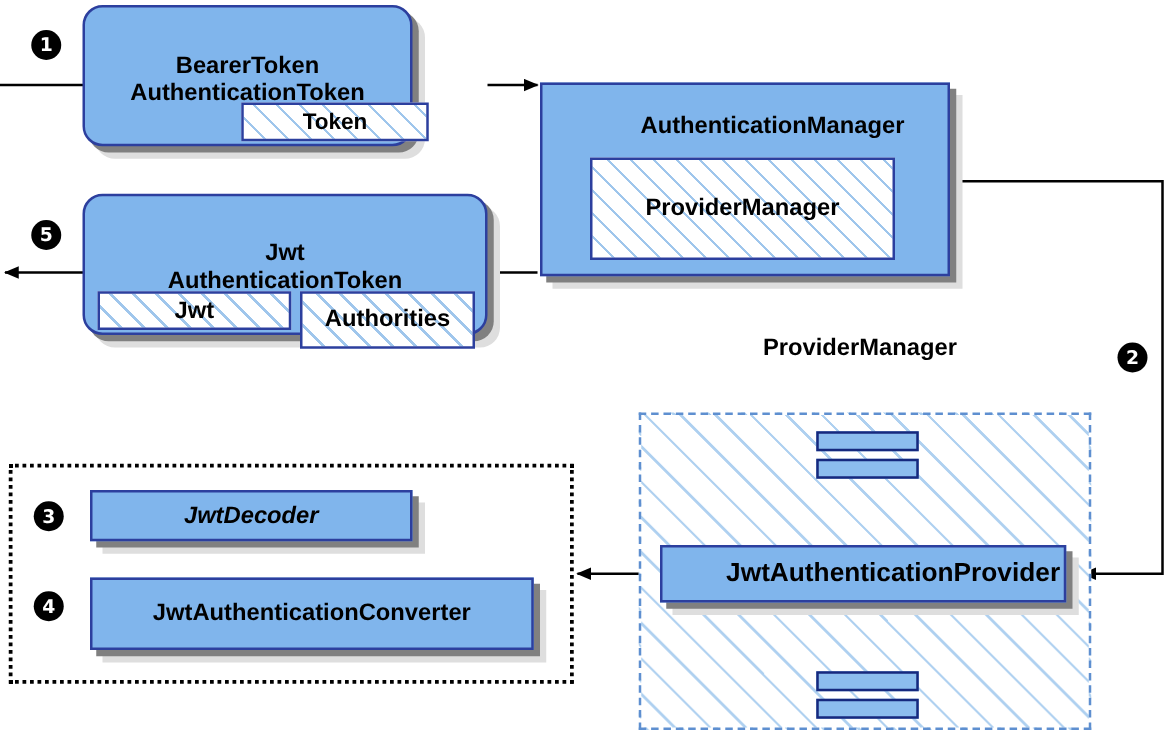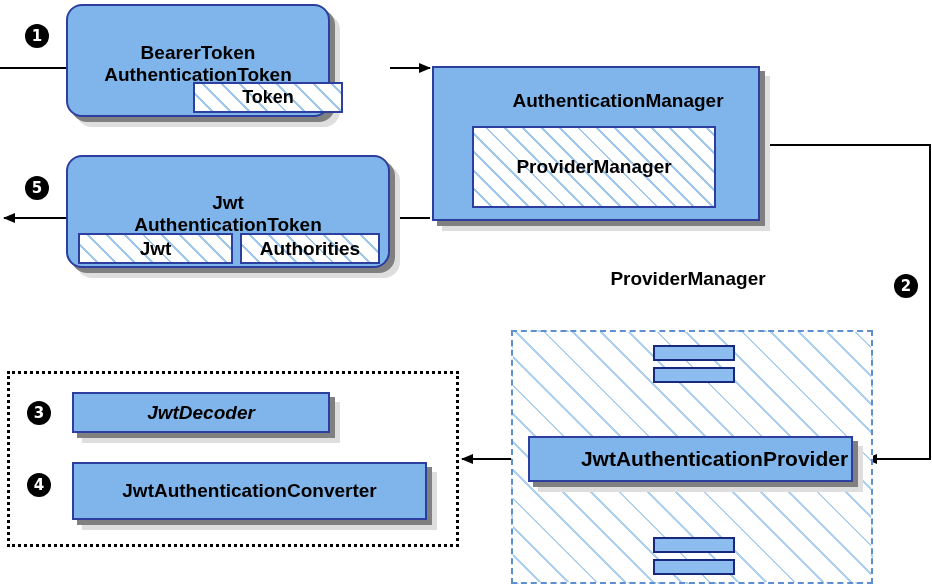--- a/index.html
+++ b/index.html
@@ -195,21 +195,21 @@
     <div>AuthenticationManager</div>
     <div class="hatch" style="position:absolute; left:38px; top:58px; width:244px; height:82px; font-size:19px;">ProviderManager</div>
   </div>
 
   <div class="node rounded shadow2" style="left:66px; top:155px; width:324px; height:113px; flex-direction:column; font-size:19px; padding-top:4px;">
     <div style="pointer-events:none;">
       <div>Jwt</div>
       <div>AuthenticationToken</div>
     </div>
     <div class="hatch" style="position:absolute; left:10px; top:76px; width:155px; height:31px; font-size:19px;">Jwt</div>
-    <div class="hatch" style="position:absolute; left:172px; top:76px; width:140px; height:31px; font-size:19px;">Authorities</div>
+    <div class="hatch" style="position:absolute; left:172px; top:76px; width:140px; height:46px; font-size:19px;">Authorities</div>
   </div>
 
   <div class="label" style="left:588px; top:268px; width:200px; font-size:19px;">
     <div>ProviderManager</div>
   </div>
 
   <div class="provider-pool" style="left:511px; top:330px; width:362px; height:254px;"></div>
 
   <div class="bar" style="left:653px; top:345px; width:82px; height:16px;"></div>
   <div class="bar" style="left:653px; top:367px; width:82px; height:16px;"></div>

